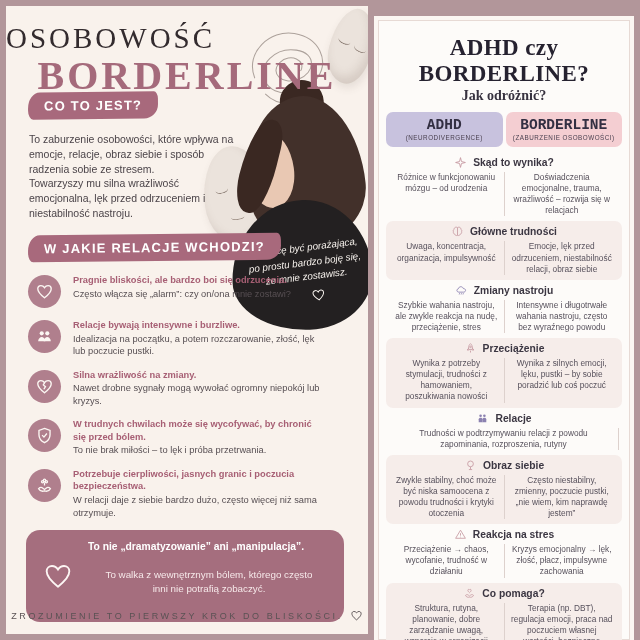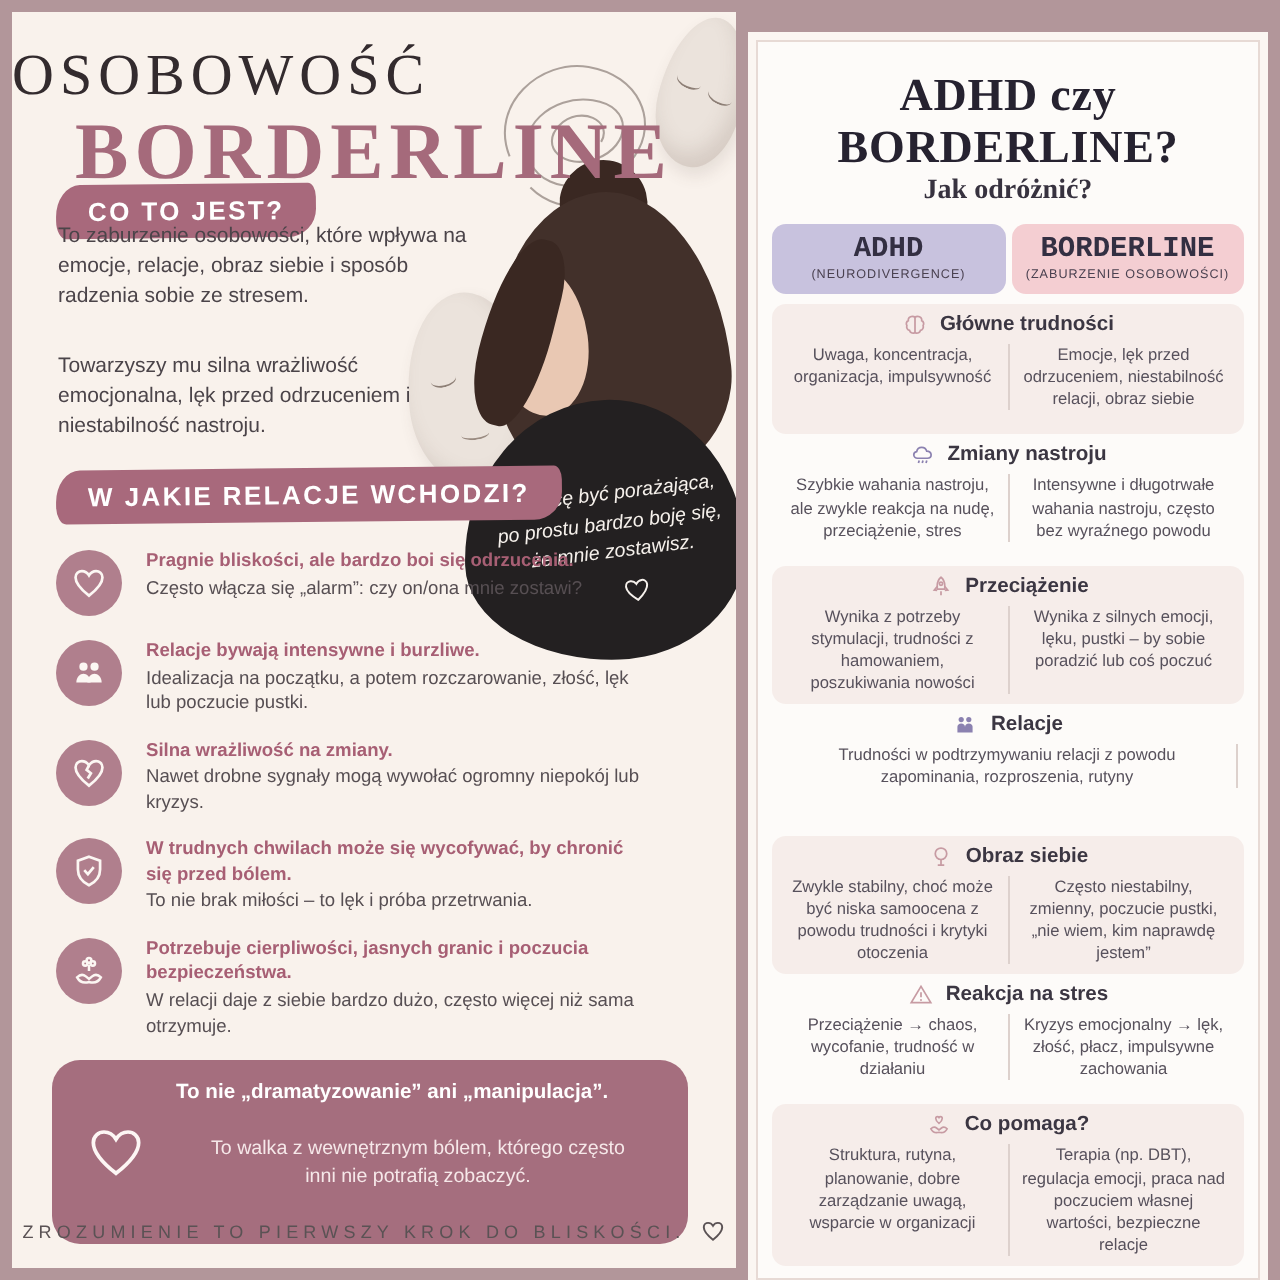--- a/index.html
+++ b/index.html
@@ -10,21 +10,21 @@
   .lp-title-top{position:absolute;top:16px;left:0;width:100%;text-align:left;margin:0;
     font-family:"Liberation Serif",serif;font-weight:400;font-size:29px;letter-spacing:3px;color:#332b2e;z-index:3;}
   .lp-title-main{position:absolute;top:46px;left:0;width:100%;text-align:center;margin:0;
     font-family:"Liberation Serif",serif;font-weight:700;font-size:40px;letter-spacing:3px;color:#a56a7b;z-index:3;}
   .brush{position:absolute;left:22px;display:inline-block;background:#a8697c;color:#fff;
     font-weight:700;font-size:13px;letter-spacing:1.2px;padding:6px 16px;z-index:3;
     border-radius:12px 4px 14px 5px / 16px 7px 14px 9px;transform:rotate(-0.6deg);}
   .brush.b1{top:86px;}
   .brush.b2{top:228px;}
   .lp-para{position:absolute;left:23px;width:212px;margin:0;font-size:10.5px;line-height:1.45;color:#4b4449;z-index:3;}
-  .lp-para.p1{top:105px;}
+  .lp-para.p1{top:126px;}
   .lp-para.p2{top:170px;}
   .rel-list{position:absolute;left:22px;top:268px;width:310px;z-index:3;}
   .rel-item{display:flex;align-items:flex-start;gap:12px;margin-bottom:11px;}
   .badge{flex:0 0 33px;width:33px;height:33px;border-radius:50%;background:#b07f8d;color:#fcf7f3;
     display:flex;align-items:center;justify-content:center;margin-top:1px;}
   .badge svg{width:19px;height:19px;}
   .rel-text{width:248px;}
   .rel-title{margin:0 0 1px 0;font-size:9.3px;font-weight:700;color:#a75f74;line-height:1.35;}
   .rel-sub{margin:0;font-size:9.3px;color:#574f53;line-height:1.35;}
   .callout{position:absolute;left:20px;top:524px;width:318px;box-sizing:border-box;background:#a56e7e;border-radius:14px;
@@ -238,20 +238,34 @@
           <p class="col-sub">(NEURODIVERGENCE)</p>
         </div>
         <div class="col-head bpd">
           <p class="col-name">BORDERLINE</p>
           <p class="col-sub">(ZABURZENIE OSOBOWOŚCI)</p>
         </div>
       </div>
 
       <div class="secs">
 
+        <div class="sec">
+          <div class="sec-head">
+            <span class="sic">
+              <svg viewBox="0 0 24 24" fill="none" stroke="currentColor" stroke-width="1.7">
+                <path d="M12 3 L13.8 10.2 L21 12 L13.8 13.8 L12 21 L10.2 13.8 L3 12 L10.2 10.2 Z"></path>
+              </svg>
+            </span>
+            <span class="sec-title">Skąd to wynika?</span>
+          </div>
+          <div class="cells">
+            <div class="cell cell-a">Różnice w funkcjonowaniu mózgu – od urodzenia</div>
+            <div class="cell cell-b">Doświadczenia emocjonalne, trauma, wrażliwość – rozwija się w relacjach</div>
+          </div>
+        </div>
 
         <div class="sec shaded">
           <div class="sec-head">
             <span class="sic">
               <svg viewBox="0 0 24 24" fill="none" stroke="currentColor" stroke-width="1.6">
                 <path d="M9.5 4 C7 4 5.5 6 5.8 8 C4 8.8 3.5 11 4.5 12.5 C3.8 14.5 5 16.5 7 17 C7.5 19 9.5 20 11.5 19.3 L12 19 L12.5 19.3 C14.5 20 16.5 19 17 17 C19 16.5 20.2 14.5 19.5 12.5 C20.5 11 20 8.8 18.2 8 C18.5 6 17 4 14.5 4 C13.5 4 12.5 4.4 12 5 C11.5 4.4 10.5 4 9.5 4 Z"></path>
                 <path d="M12 5 V19"></path>
               </svg>
             </span>
             <span class="sec-title">Główne trudności</span>

